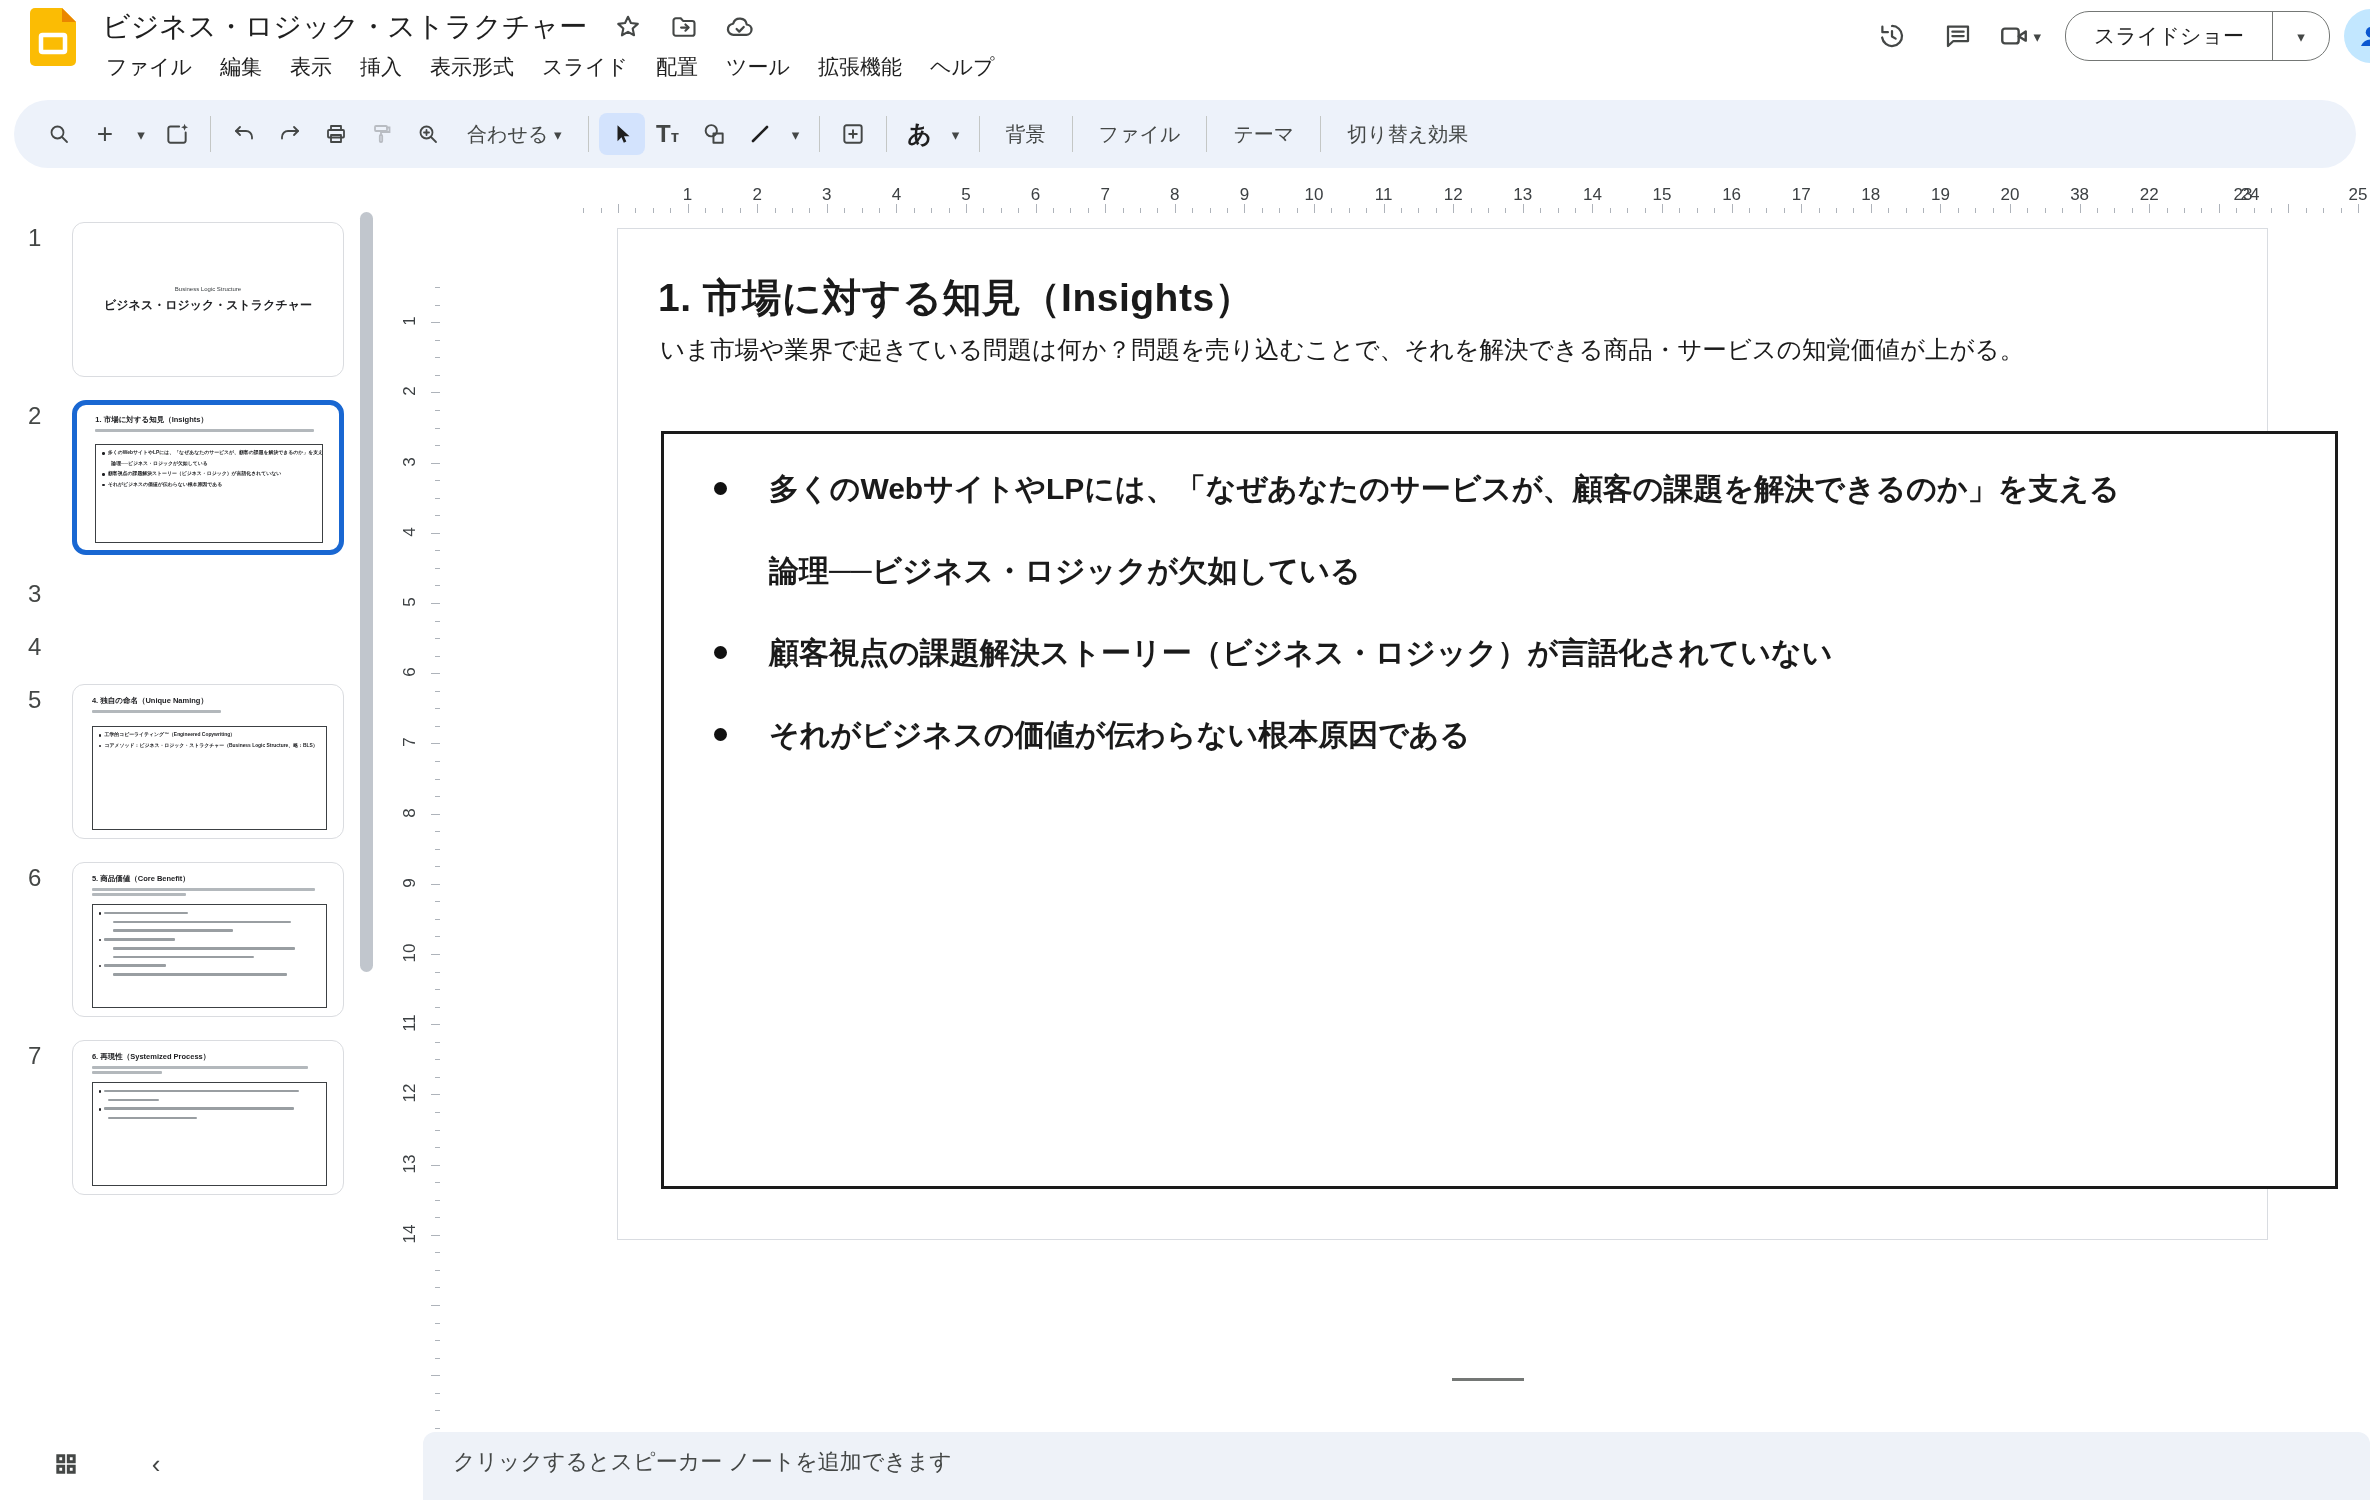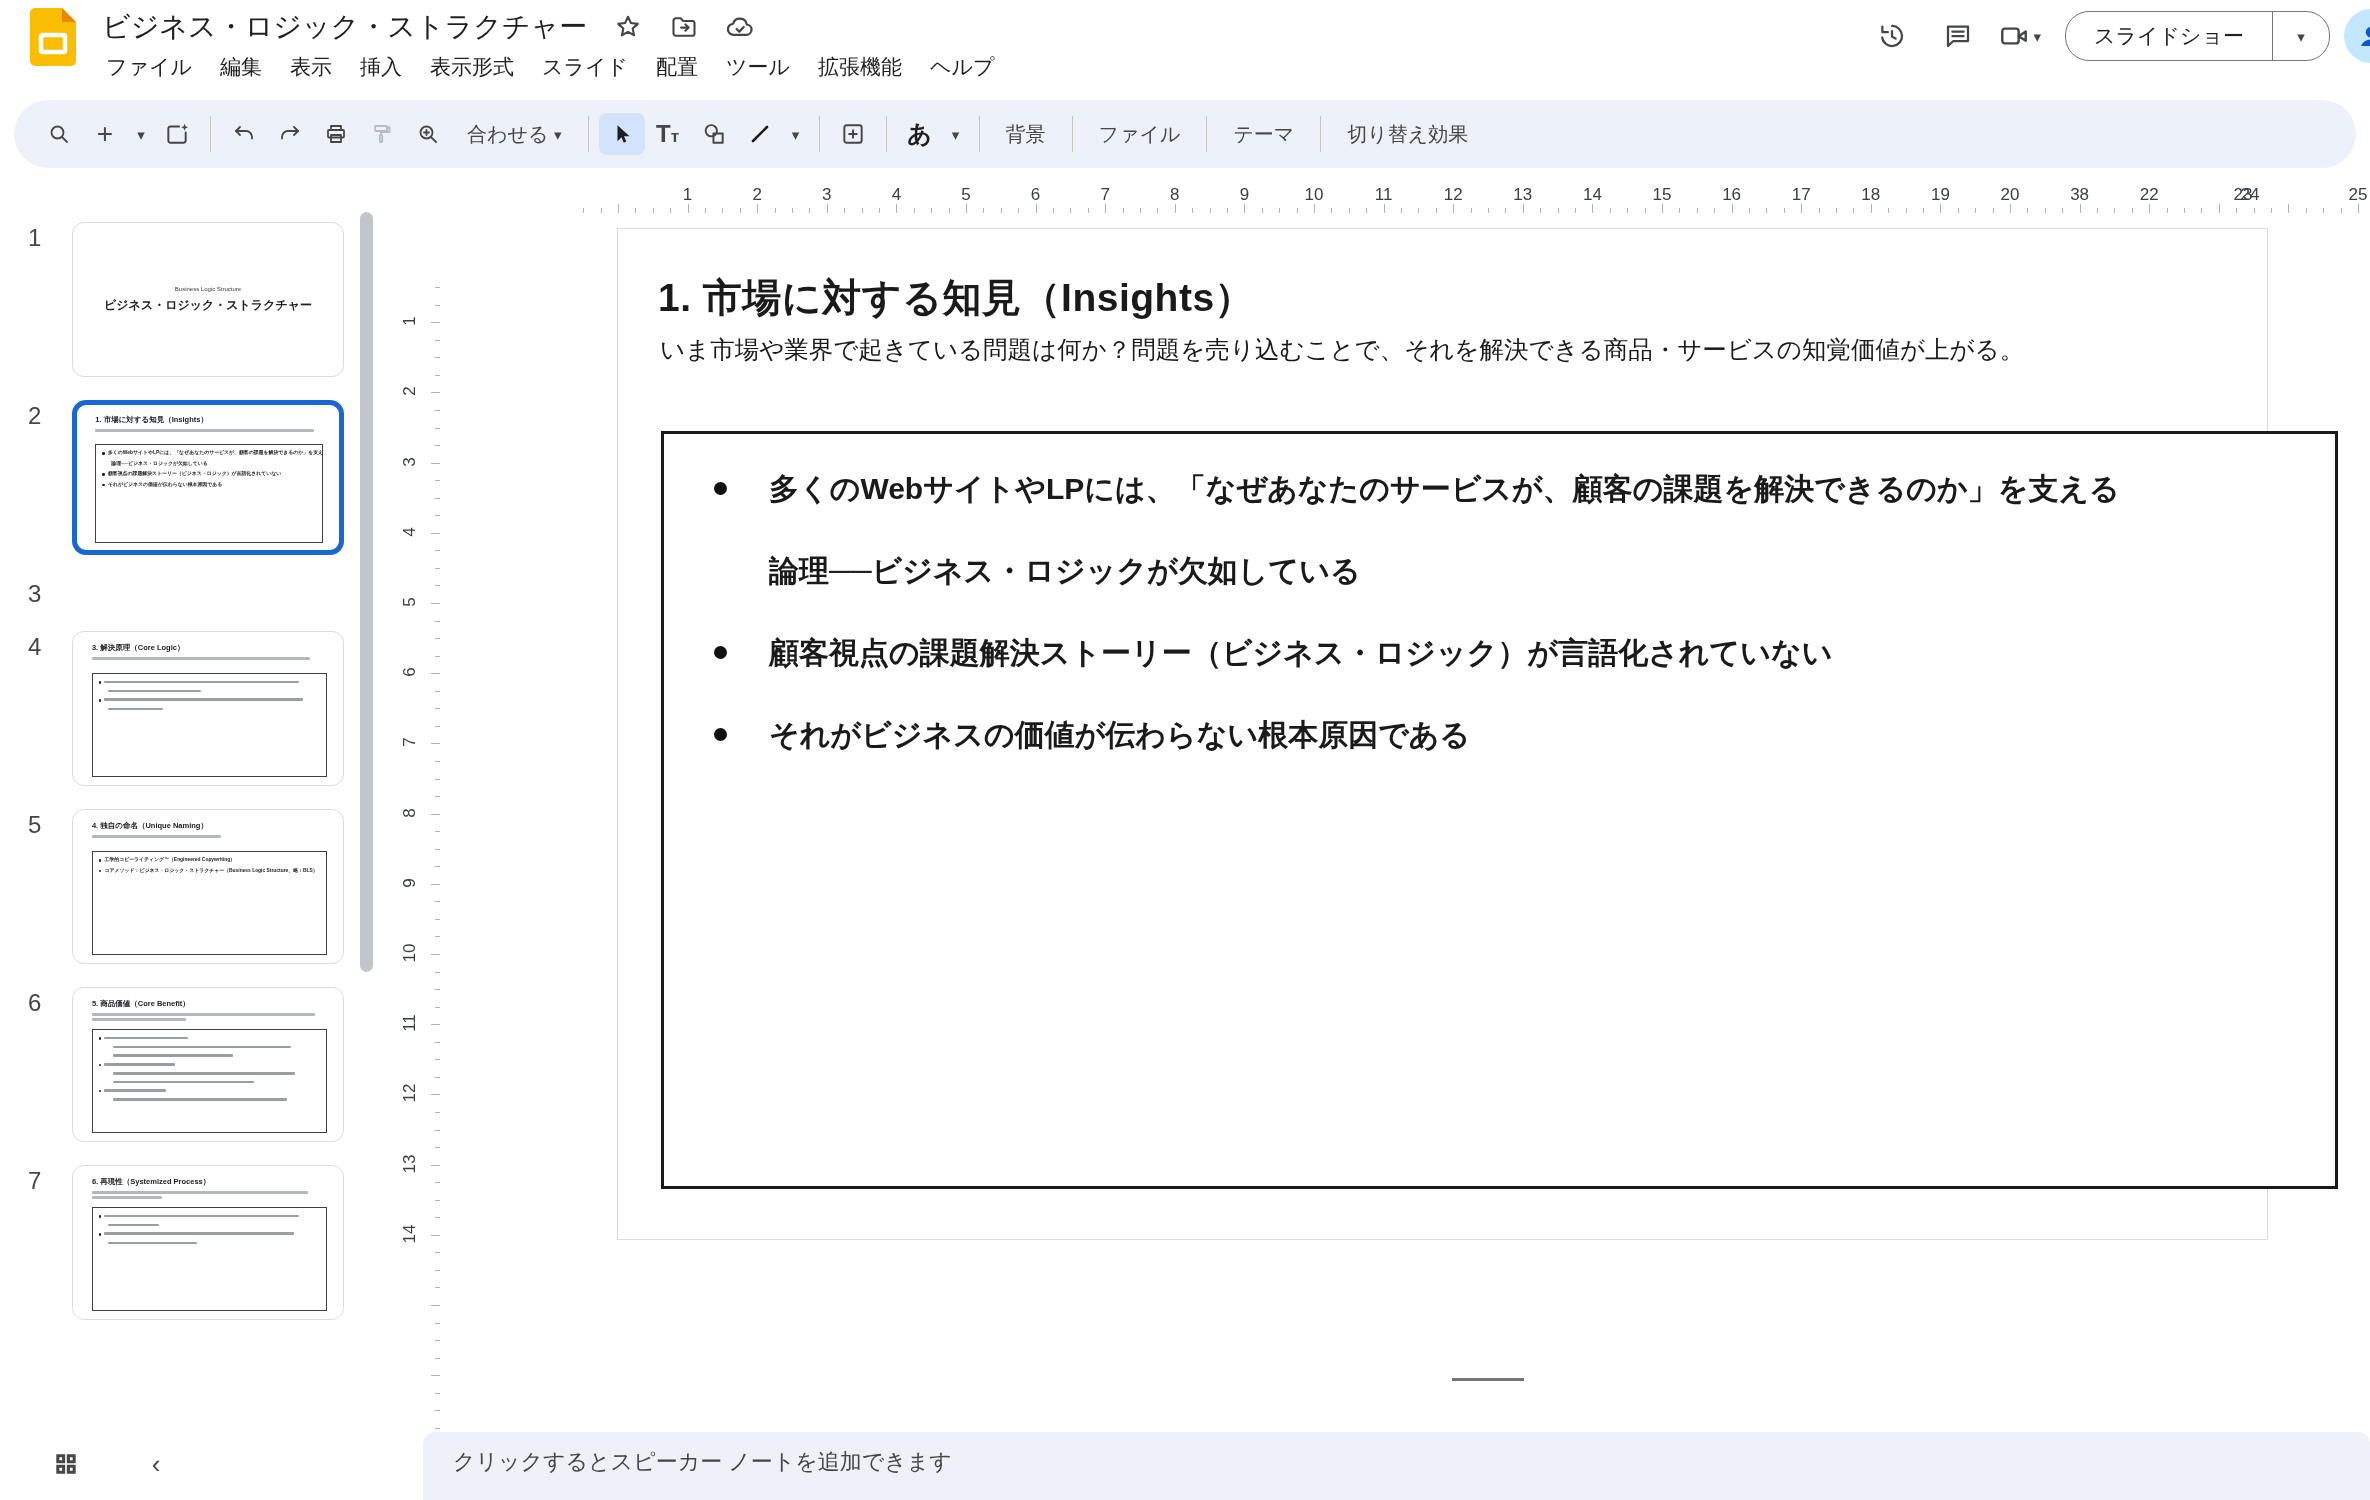--- a/index.html
+++ b/index.html
@@ -549,42 +549,20 @@
                 <span class="ttext">それがビジネスの価値が伝わらない根本原因である</span>
               </div>
             </div>
           </div>
         </div>
         <div class="trow">
           <span class="tnum">3</span>
         </div>
         <div class="trow">
           <span class="tnum">4</span>
-          <div class="thumb">
-            <div class="th-head">3. 解決原理（Core Logic）</div>
-            <div class="th-sub">
-              <span class="sbar" style="width: 93%;"></span>
-            </div>
-            <div class="th-box">
-              <div class="tl">
-                <span class="tdot"></span>
-                <span class="tbar" style="width: 88%; flex: 0 0 auto;"></span>
-              </div>
-              <div class="tl cont">
-                <span class="tbar" style="width: 44%; flex: 0 0 auto;"></span>
-              </div>
-              <div class="tl">
-                <span class="tdot"></span>
-                <span class="tbar" style="width: 90%; flex: 0 0 auto;"></span>
-              </div>
-              <div class="tl cont">
-                <span class="tbar" style="width: 26%; flex: 0 0 auto;"></span>
-              </div>
-            </div>
-          </div>
         </div>
         <div class="trow">
           <span class="tnum">5</span>
           <div class="thumb">
             <div class="th-head">4. 独自の命名（Unique Naming）</div>
             <div class="th-sub">
               <span class="sbar" style="width: 55%;"></span>
             </div>
             <div class="th-box">
               <div class="tl">

